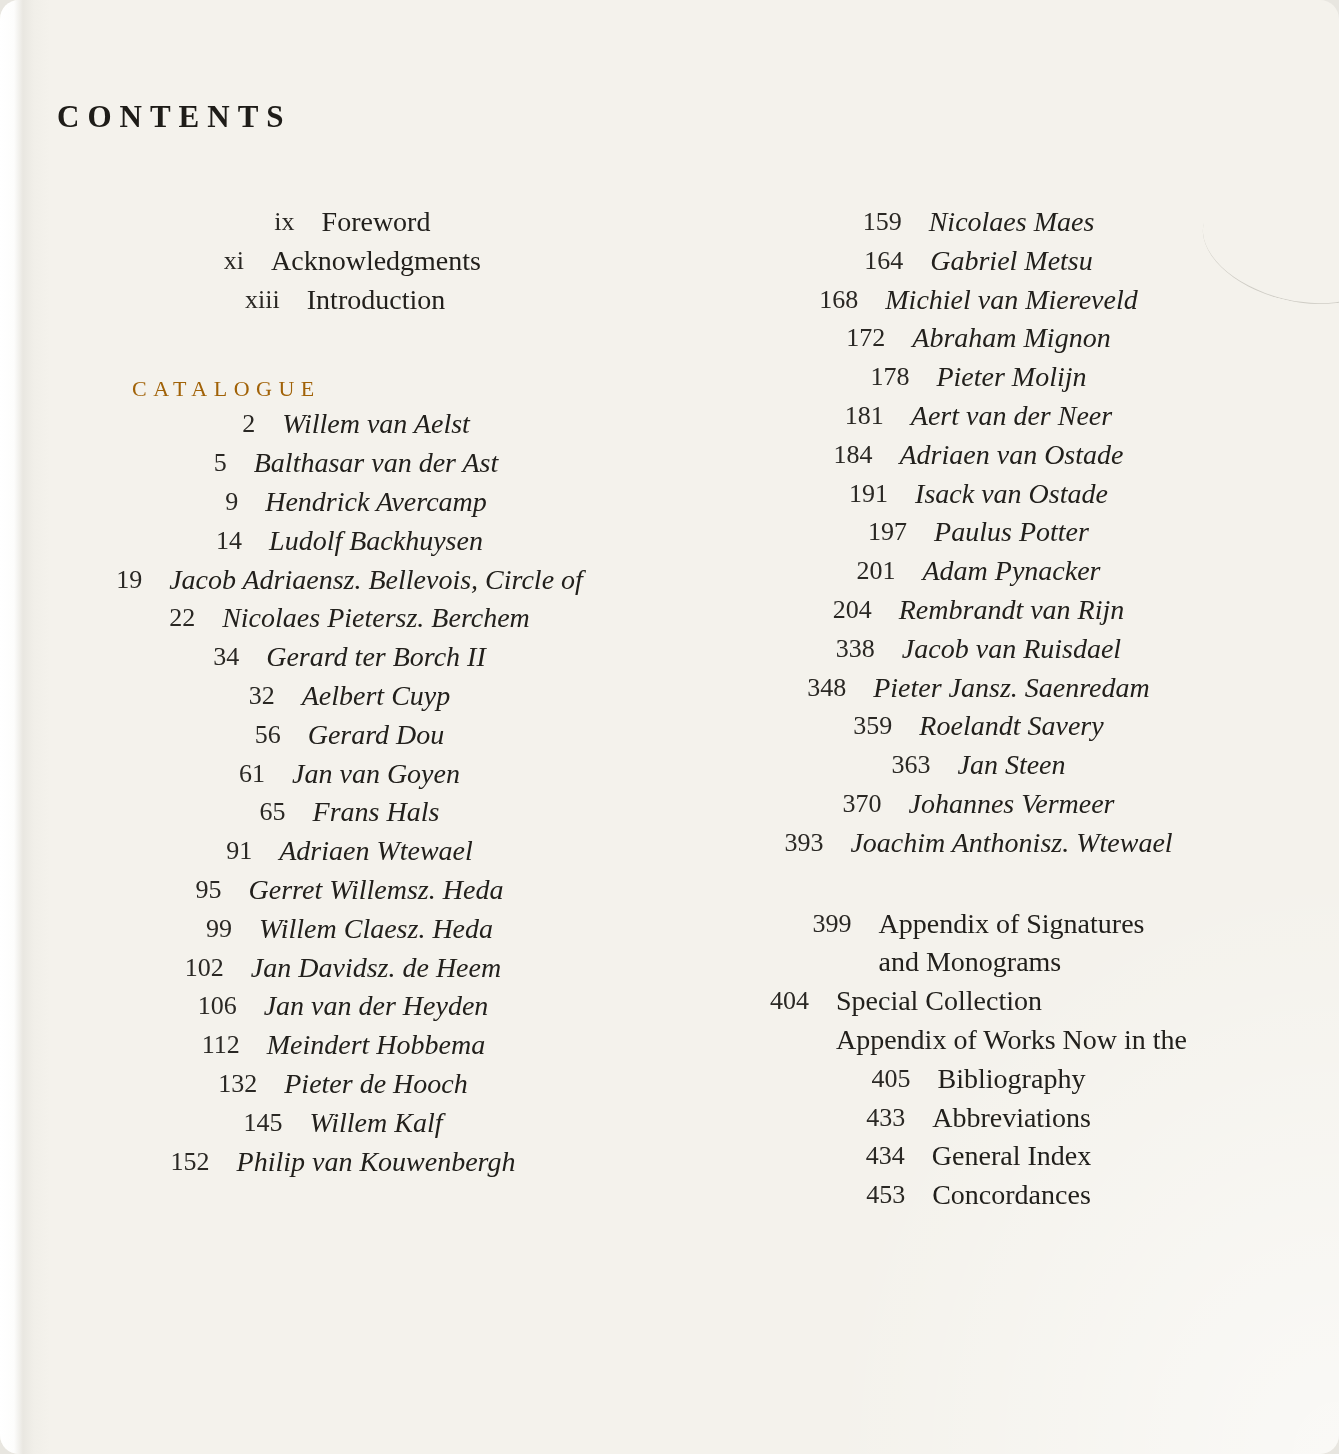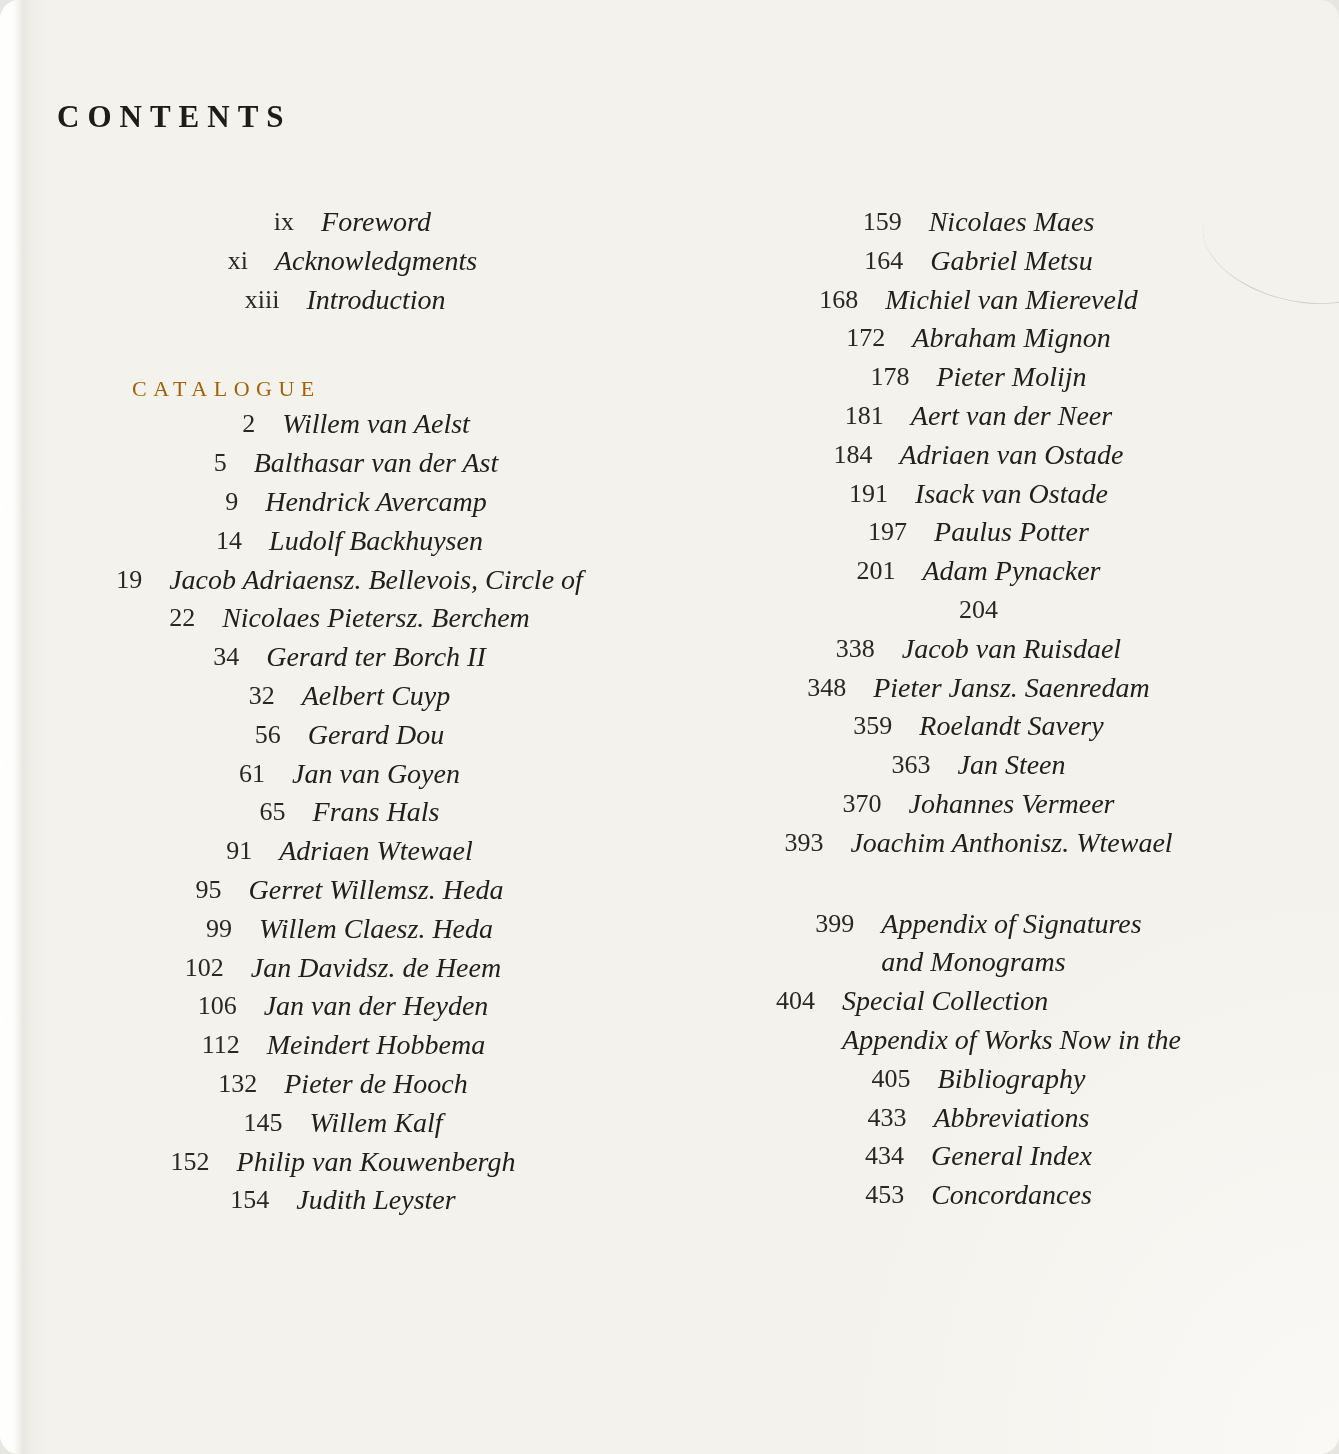--- a/index.html
+++ b/index.html
@@ -69,21 +69,20 @@
     line-height: 38.8px;
     font-variant-numeric: oldstyle-nums;
     font-feature-settings: "onum" 1;
     color: #2a2824;
   }
   .toc-row .title {
     margin-left: 27px;
     font-size: 28px;
     line-height: 38.8px;
     color: #22201c;
-    font-style: italic;
   }
   .toc-row.italic .title { font-style: italic; }
 
   .catalogue-heading {
     margin: 58px 0 4px 77px;
     font-size: 22px;
     line-height: 24px;
     letter-spacing: 6.5px;
     color: #a16207;
     white-space: nowrap;
@@ -236,26 +235,20 @@
           <span class="title">
             <div>Willem Kalf</div>
           </span>
         </div>
         <div class="toc-row italic">
           <span class="num">152</span>
           <span class="title">
             <div>Philip van Kouwenbergh</div>
           </span>
         </div>
-        <div class="toc-row italic">
-          <span class="num">154</span>
-          <span class="title">
-            <div>Judith Leyster</div>
-          </span>
-        </div>
       </div>
   </div>
 
   <div class="col col-right">
     <div id="catalogue-right">
         <div class="toc-row italic">
           <span class="num">159</span>
           <span class="title">
             <div>Nicolaes Maes</div>
           </span>
@@ -309,20 +302,23 @@
           </span>
         </div>
         <div class="toc-row italic">
           <span class="num">201</span>
           <span class="title">
             <div>Adam Pynacker</div>
           </span>
         </div>
         <div class="toc-row italic">
           <span class="num">204</span>
+          <span class="title">
+            <div>Rembrandt van Rijn</div>
+          </span>
         </div>
         <div class="toc-row italic">
           <span class="num">338</span>
           <span class="title">
             <div>Jacob van Ruisdael</div>
           </span>
         </div>
         <div class="toc-row italic">
           <span class="num">348</span>
           <span class="title">

